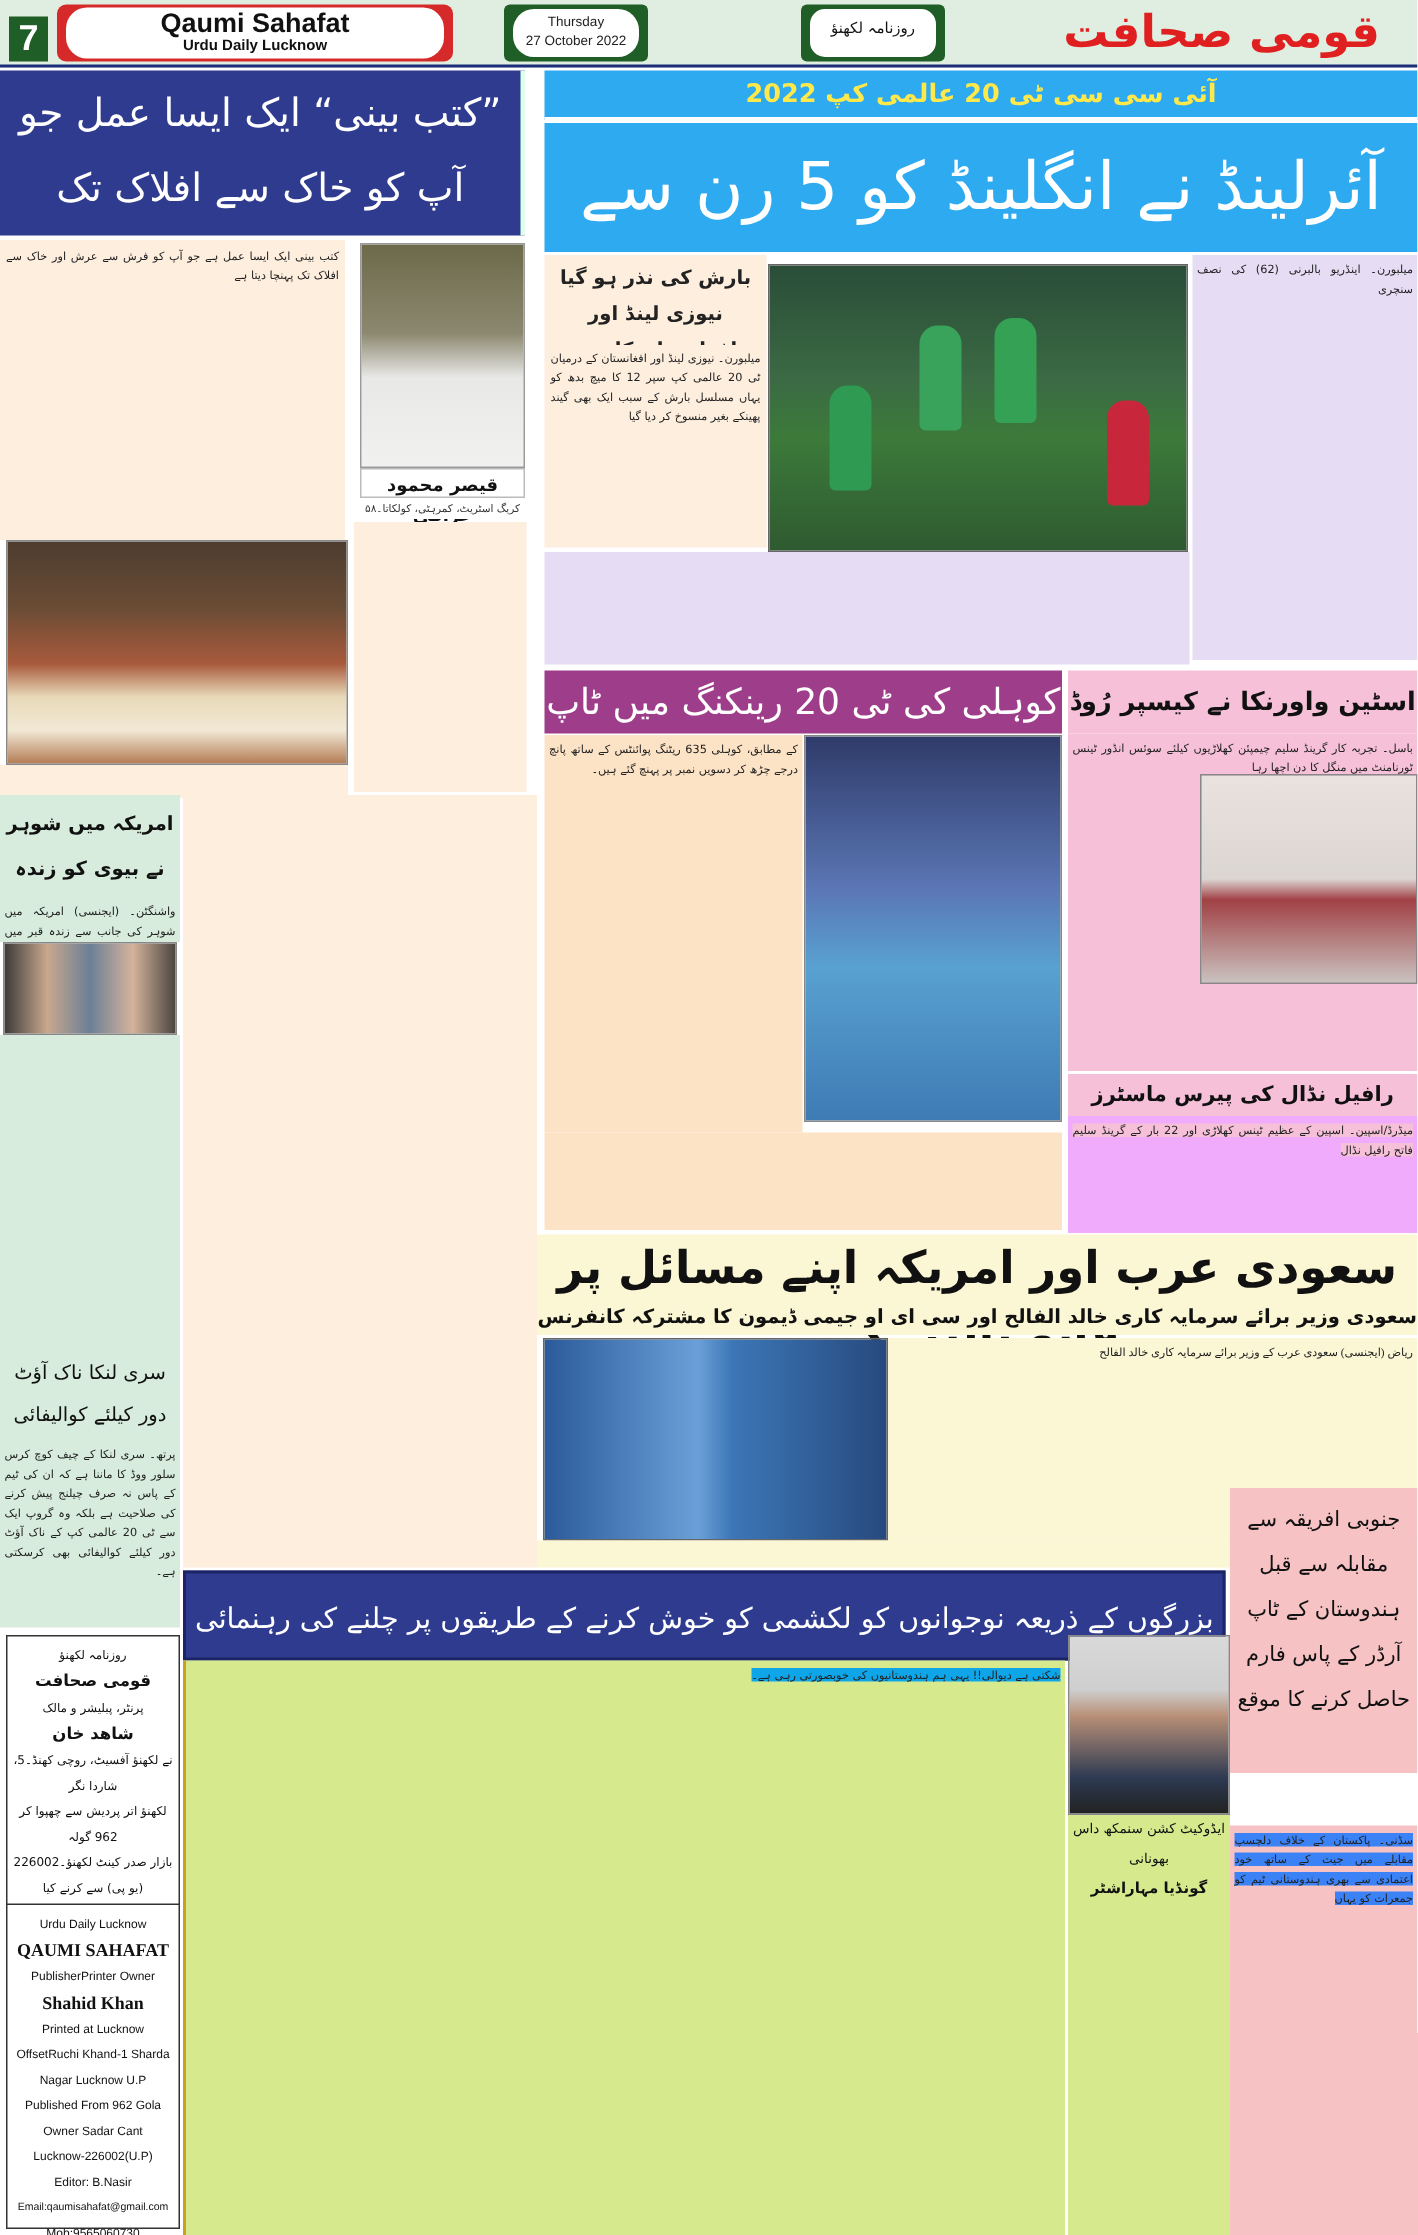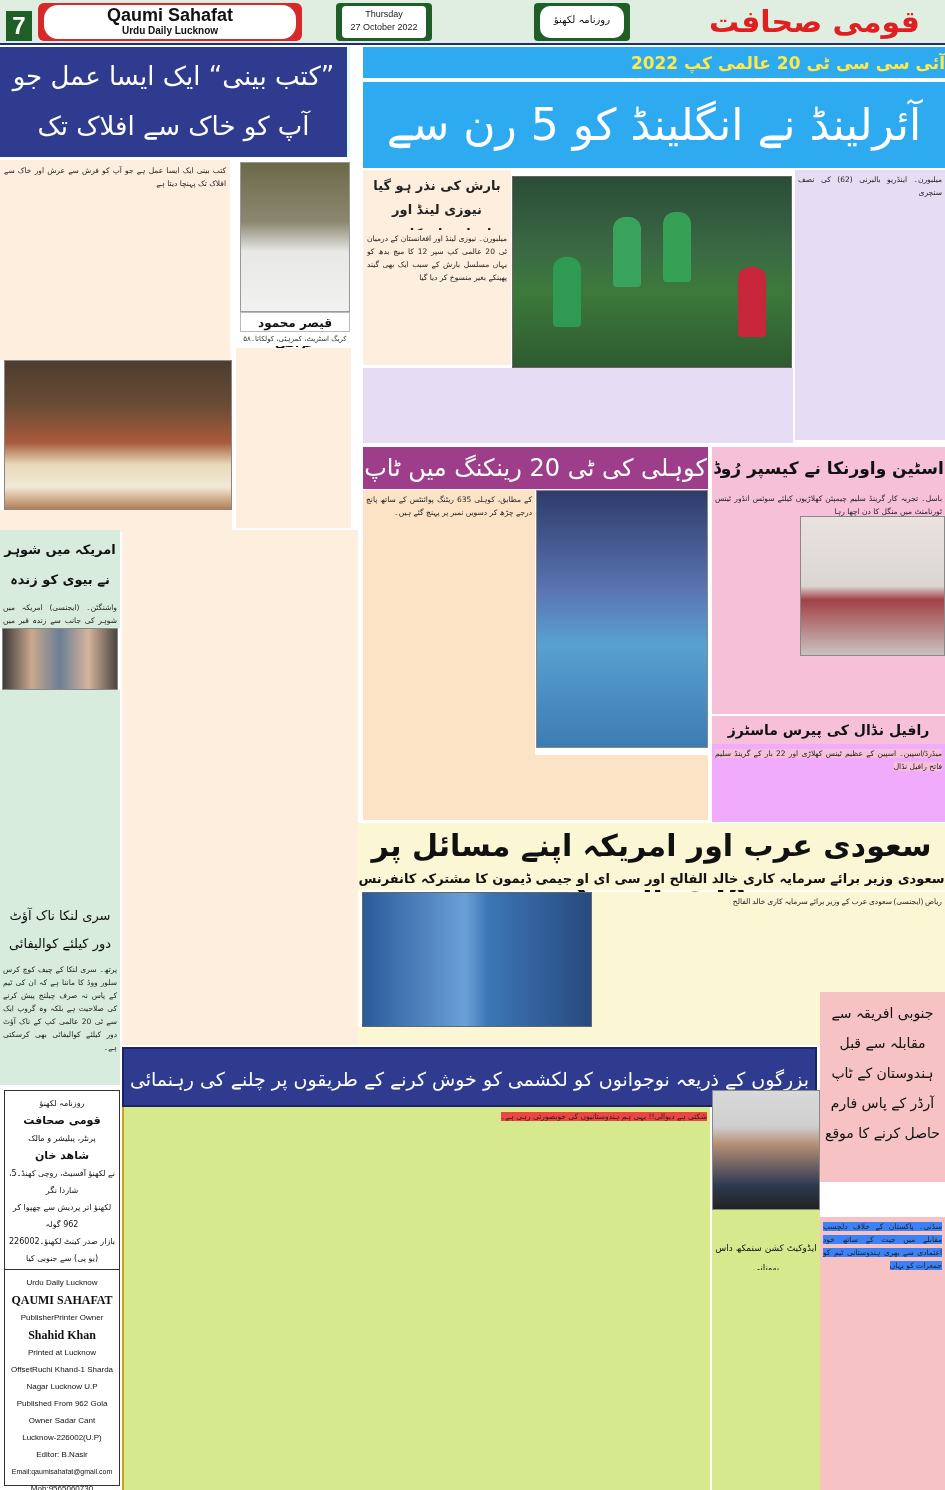--- a/index.html
+++ b/index.html
@@ -10,30 +10,30 @@
   .hatch { background-image: repeating-linear-gradient(180deg, transparent 0 9px, rgba(40,40,40,0.35) 9px 10px, transparent 10px 13px); }
 
   
   #masthead { left: 0; top: 0; width: 945px; height: 45px; background: #dfeee0; border-bottom: 2px solid #1d2d7a; }
   #page-no { left: 6px; top: 11px; width: 26px; height: 30px; background: #1f5e26; color: #fff; font-weight: bold; font-size: 24px; display: flex; align-items: center; justify-content: center; font-family: "Liberation Sans", sans-serif; }
   #brand-box { left: 38px; top: 3px; width: 264px; height: 38px; background: #d62a2a; border-radius: 6px; padding: 2px 6px; }
   #brand-inner { background: #fff; width: 100%; height: 100%; border-radius: 14px; text-align: center; font-family: "Liberation Sans", sans-serif; }
   #brand-title { font-size: 18px; font-weight: bold; line-height: 20px; color: #111; }
   #brand-sub { font-size: 10px; font-weight: bold; line-height: 12px; color: #111; }
   #date-box { left: 336px; top: 3px; width: 96px; height: 38px; background: #1f5e26; border-radius: 4px; padding: 3px 6px; }
-  #date-inner { background: #fff; height: 100%; border-radius: 4px; text-align: center; font-family: "Liberation Sans", sans-serif; font-size: 9px; line-height: 13px; color: #222; padding-top: 2px; }
+  #date-inner { background: #fff; height: 100%; border-radius: 14px; text-align: center; font-family: "Liberation Sans", sans-serif; font-size: 9px; line-height: 13px; color: #222; padding-top: 2px; }
   #urdu-box { left: 534px; top: 3px; width: 96px; height: 38px; background: #1f5e26; border-radius: 4px; padding: 3px 6px; }
   #urdu-inner { background: #fff; height: 100%; border-radius: 10px; text-align: center; font-size: 10px; line-height: 28px; color: #111; }
   #logo-urdu { left: 700px; top: 0; width: 240px; height: 44px; color: #e02020; font-weight: bold; font-size: 30px; line-height: 44px; text-align: right; padding-right: 20px; }
 
   
   #kitab-head { left: 0; top: 47px; width: 350px; height: 110px; background: #2f3b8f; color: #fff; font-size: 26px; line-height: 50px; text-align: center; padding: 4px 8px; border-right: 3px solid #dfe; }
 
   
-  #cup-strip { left: 363px; top: 47px; width: 582px; height: 33px; background: #2eaaf0; color: #ffe94a; font-weight: bold; font-size: 17px; text-align: right; line-height: 33px; border-bottom: 2px solid #fff; }
+  #cup-strip { left: 363px; top: 47px; width: 582px; height: 33px; background: #2eaaf0; color: #ffe94a; font-weight: bold; font-size: 17px; text-align: center; line-height: 33px; border-bottom: 2px solid #fff; }
   #ire-head { left: 363px; top: 82px; width: 582px; height: 86px; background: #2eaaf0; color: #fff; font-size: 44px; line-height: 86px; text-align: center; }
 
   
   #kitab-left-body { left: 0; top: 160px; width: 230px; height: 200px; background: #fdeede; padding: 4px; }
   #author-photo { left: 240px; top: 162px; width: 110px; height: 150px; background: linear-gradient(#6c6a4a, #8c8870 40%, #e8e8e6 60%, #f1f1ef); border: 1px solid #999; }
   #author-name { left: 240px; top: 312px; width: 110px; height: 20px; background: #fff; color: #111; font-weight: bold; font-size: 12px; text-align: center; line-height: 20px; border: 1px solid #bbb; }
   #author-addr { left: 240px; top: 332px; width: 110px; height: 14px; font-size: 7px; text-align: center; line-height: 14px; color: #333; background: #fff; }
   #kitab-mid-body { left: 236px; top: 348px; width: 115px; height: 180px; background: #fdeede; padding: 3px; }
   #books-img { left: 4px; top: 360px; width: 228px; height: 150px; background: linear-gradient(180deg, #4d3c2f 0%, #6a4c35 30%, #a85a3c 55%, #e8d9b8 70%, #f2e9d6 85%, #b47d55 100%); border: 1px solid #888; }
   #kitab-under { left: 0; top: 510px; width: 232px; height: 22px; background: #fdeede; }
@@ -178,46 +178,46 @@
 <div id="sl-body" class="abs body-text">پرتھ۔ سری لنکا کے چیف کوچ کرس سلور ووڈ کا ماننا ہے کہ ان کی ٹیم کے پاس نہ صرف چیلنج پیش کرنے کی صلاحیت ہے بلکہ وہ گروپ ایک سے ٹی 20 عالمی کپ کے ناک آؤٹ دور کیلئے کوالیفائی بھی کرسکتی ہے۔</div>
 
 <div id="imprint-urdu" class="abs">
   <div class="imp-u">روزنامہ لکھنؤ</div>
   <div class="imp-ub">قومی صحافت</div>
   <div class="imp-u">پرنٹر، پبلیشر و مالک</div>
   <div class="imp-ub">شاهد خان</div>
   <div class="imp-u">نے لکھنؤ آفسیٹ، روچی کھنڈ۔5، شاردا نگر</div>
   <div class="imp-u">لکھنؤ اتر پردیش سے چھپوا کر 962 گولہ</div>
   <div class="imp-u">بازار صدر کینٹ لکھنؤ۔226002</div>
-  <div class="imp-u">(یو پی) سے جنوبی کیا</div>
+  <div class="imp-u">(یو پی) سے کرنے کیا</div>
   <div class="imp-ub">ایڈیٹر: بی ناصر</div>
 </div>
 <div id="imprint-eng" class="abs">
   <div class="imp-e">Urdu Daily Lucknow</div>
   <div class="imp-eb">QAUMI SAHAFAT</div>
   <div class="imp-e">PublisherPrinter Owner</div>
   <div class="imp-eb">Shahid Khan</div>
   <div class="imp-e">Printed at Lucknow</div>
   <div class="imp-e">OffsetRuchi Khand-1 Sharda</div>
   <div class="imp-e">Nagar Lucknow U.P</div>
   <div class="imp-e">Published From 962 Gola</div>
   <div class="imp-e">Owner Sadar Cant</div>
   <div class="imp-e">Lucknow-226002(U.P)</div>
   <div class="imp-e">Editor: B.Nasir</div>
   <div class="imp-e" style="font-size:7px;">Email:qaumisahafat@gmail.com</div>
   <div class="imp-e">Mob:9565060730</div>
 </div>
 
 <div id="diwali-head" class="abs urdu">بزرگوں کے ذریعہ نوجوانوں کو لکشمی کو خوش کرنے کے طریقوں پر چلنے کی رہنمائی کرنا وقت کی اہم ضرورت ہے</div>
 <div id="diwali-body" class="abs body-text hatch">
-  <span style="background:#ef4444;">شکتی ہے دیوالی!! یہی ہم ہندوستانیوں کی خوبصورتی رہی ہے۔</span>
+  <span style="background:#0ea5e9;">شکتی ہے دیوالی!! یہی ہم ہندوستانیوں کی خوبصورتی رہی ہے۔</span>
 </div>
 <div id="diwali-photo" class="abs"></div>
 <div id="diwali-author" class="abs">
-  <div class="urdu" style="font-size:9px;line-height:20px;color:#111;margin-top:28px;">ایڈوکیٹ کشن سنمکھ داس بھونانی</div>
+  <div class="urdu" style="font-size:9px;line-height:20px;color:#111;">ایڈوکیٹ کشن سنمکھ داس بھونانی</div>
   <div class="urdu" style="font-size:10px;font-weight:bold;line-height:20px;color:#111;">گونڈیا مہاراشٹر</div>
   <div class="urdu" style="font-size:7px;font-weight:bold;line-height:16px;color:#111;">مصنف۔ ماہر ٹیکس و کالم نگار</div>
 </div>
 <div id="diwali-right-body" class="abs body-text hatch"></div>
 
 <div id="sa-head" class="abs urdu">جنوبی افریقہ سے مقابلہ سے قبل ہندوستان کے ٹاپ آرڈر کے پاس فارم حاصل کرنے کا موقع</div>
 <div id="sa-body" class="abs body-text hatch">
   <span style="background:#3b82f6;">سڈنی۔ پاکستان کے خلاف دلچسپ مقابلے میں جیت کے ساتھ خود اعتمادی سے بھری ہندوستانی ٹیم کو جمعرات کو یہاں</span>
 </div>
 

